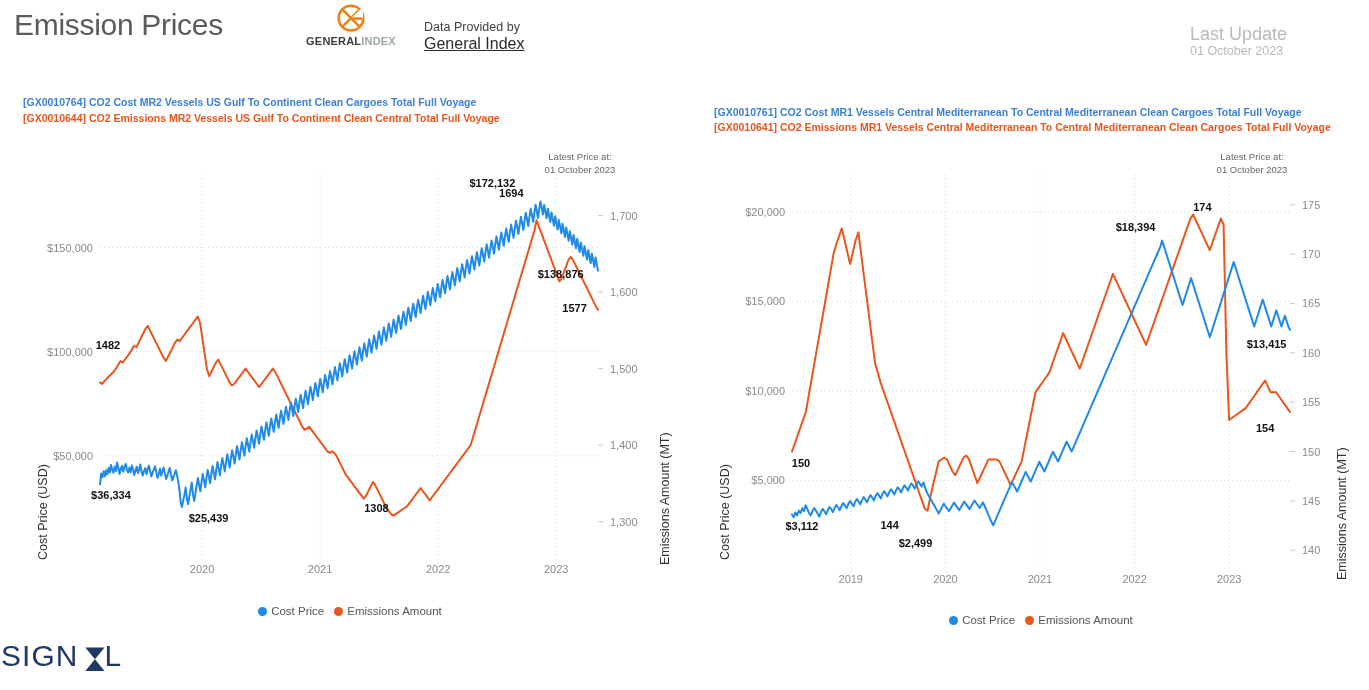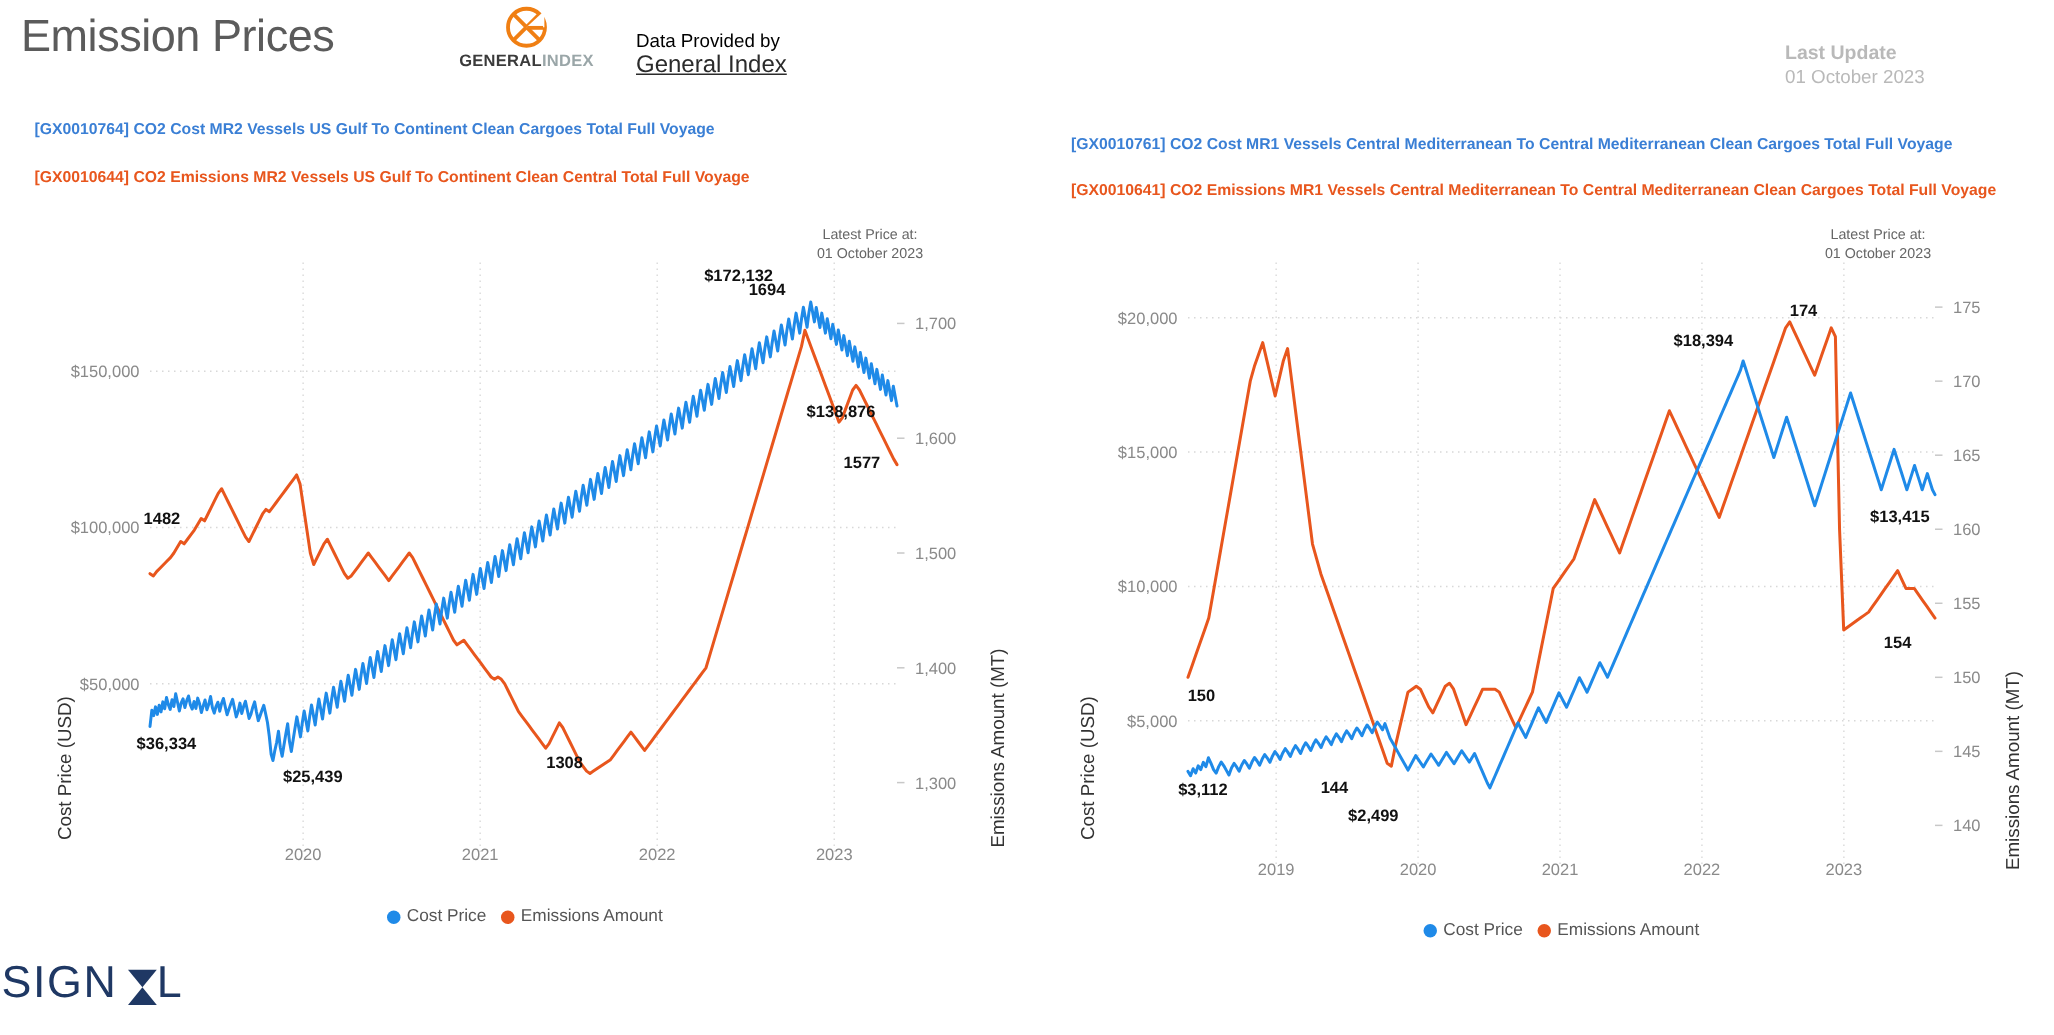--- a/index.html
+++ b/index.html
@@ -24,33 +24,33 @@
   }
   .gi-mark { width: 34px; height: 34px; margin: 0 auto; display: block; }
   .gi-wordmark {
     font-size: 11px; font-weight: bold; letter-spacing: 0.2px;
     margin-top: -1px; white-space: nowrap;
   }
   .gi-wordmark .gi-dark { color: #3b3b3b; }
   .gi-wordmark .gi-grey { color: #9aa6a8; }
 
   .dp-block { position: absolute; left: 424px; top: 19px; }
-  .dp-line1 { font-size: 12.5px; color: #000000; line-height: 16px; }
+  .dp-line1 { font-size: 12.5px; color: #404040; line-height: 16px; }
   .dp-link {
     font-size: 16px; color: #2b2b2b; line-height: 17px;
     text-decoration: underline; display: inline-block; cursor: pointer;
   }
 
   .last-update { position: absolute; left: 1190px; top: 26px; }
-  .lu-label { font-size: 13px; color: #b9b9b9; line-height: 17px; font-weight: bold; }
+  .lu-label { font-size: 18px; color: #b9b9b9; line-height: 17px; }
   .lu-date  { font-size: 12.5px; color: #b9b9b9; line-height: 17px; }
 
   
   .series-title { position: absolute; font-size: 10.5px; font-weight: bold; white-space: nowrap; cursor: pointer; }
-  .st-blue { color: #3a7fd5; }
+  .st-blue { color: #3a7fd5; margin-top: 16px; }
   .st-orange { color: #e8561d; }
 
   
   .panel { position: absolute; top: 140px; height: 500px; }
   .panel-left  { left: 0px;   width: 684px; }
   .panel-right { left: 684px; width: 685px; }
 
   .latest-at { position: absolute; text-align: center; }
   .latest-at div { font-size: 9.5px; color: #666; line-height: 13px; white-space: nowrap; }
 

